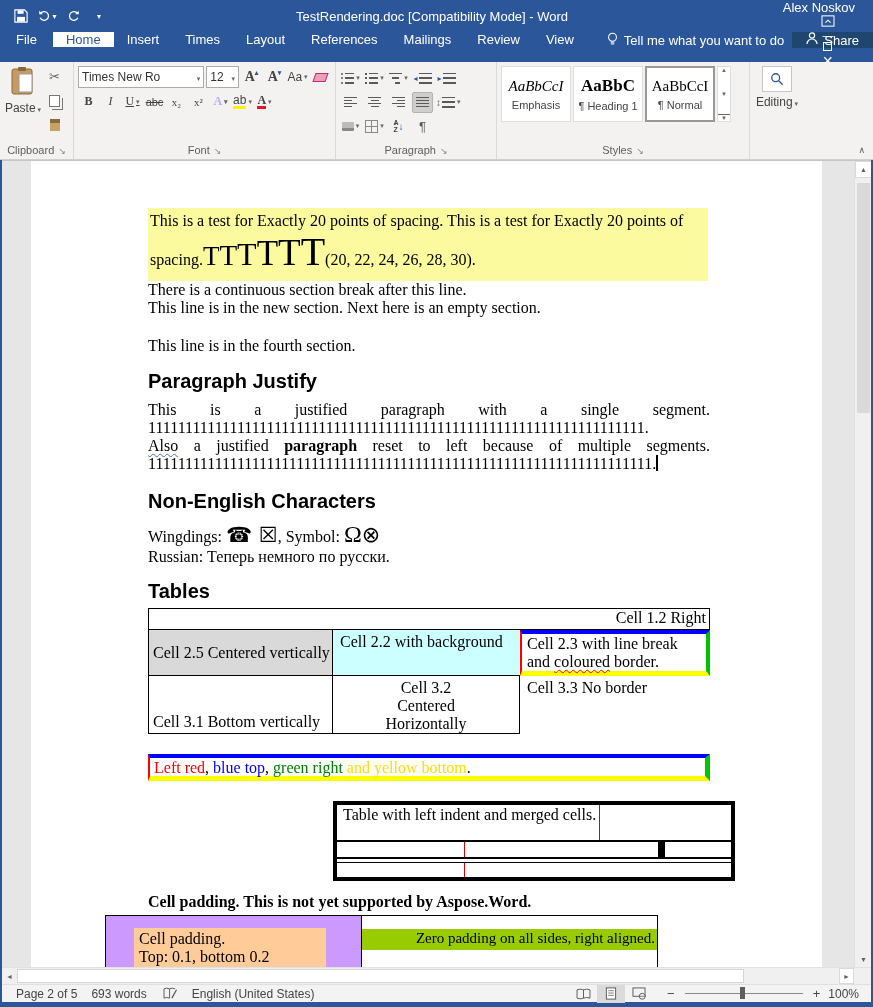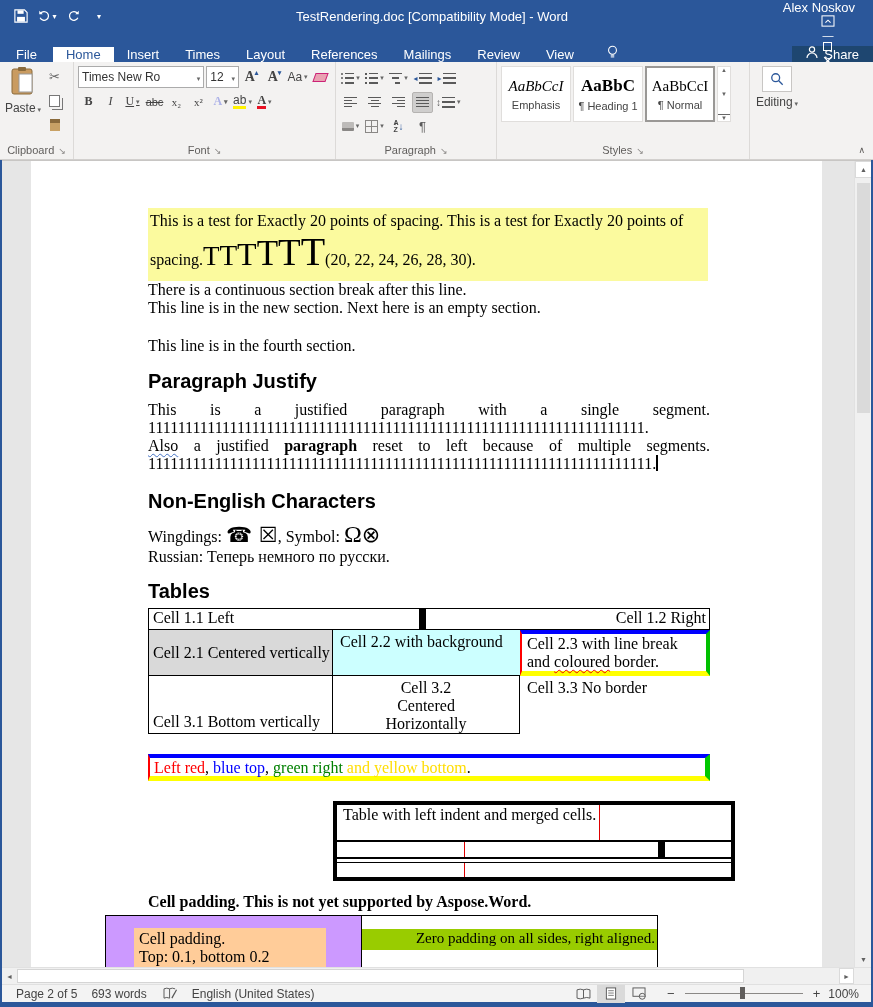--- a/index.html
+++ b/index.html
@@ -14,21 +14,21 @@
   .qcaret { font-size:8px; color:#fff; }
   .title { position:absolute; left:0; right:9px; text-align:center; font-size:13px; pointer-events:none; }
   .tb-right { margin-left:auto; display:flex; align-items:center; height:100%;flex-direction:column; }
   .user { font-size:13px; margin-right:18px; }
   .winbtn { width:40px; height:100%; display:flex; align-items:center; justify-content:center; font-size:13px; }
   .maxglyph { width:9px; height:9px; border:1px solid #fff; display:inline-block; }
   .minglyph::before { content:"—"; font-size:11px; }
   .closeglyph::before { content:"×"; font-size:18px; }
 
   
-  .tabsrow { height:30px; background:#2B579A; display:flex; align-items:flex-end; color:#fff; font-size:13px; }
+  .tabsrow { height:30px; background:#2B579A; display:flex; align-items:flex-start; color:#fff; font-size:13px; }
   .tab { padding:0 13px; display:flex; align-items:center; }
   .tab.file { padding:0 16px; }
   .tab.active { background:#fff; color:#2B579A; }
   .tellme { display:flex; align-items:center; gap:6px; margin-left:14px; padding:0 6px; }
   .share { margin-left:auto; background:#1E4670; display:flex; align-items:center; gap:6px; padding:0 14px; }
 
   
   .ribbon { height:98px; background:#F3F2F1; border-bottom:1px solid #D2D0CE; display:flex; position:relative; font-size:12px; color:#444; }
   .grp { position:relative; display:flex; flex-direction:column; border-right:1px solid #DCDAD8; padding:4px 4px 0 4px; }
   .grp-label { margin-top:auto; height:18px; display:flex; align-items:center; justify-content:center; gap:4px; font-size:11px; color:#605E5C; }
@@ -270,20 +270,21 @@
     <div class="tab">Review</div>
     <div class="tab">View</div>
     <div class="tellme">
       <span>
         <svg width="11" height="14" viewBox="0 0 12 16">
             <circle cx="6" cy="6" r="4.5" fill="none" stroke="#fff" stroke-width="1.2"></circle>
             <rect x="4" y="11" width="4" height="1.2" fill="#fff"></rect>
             <rect x="4" y="13" width="4" height="1.2" fill="#fff"></rect>
           </svg>
       </span>
+      <span>Tell me what you want to do</span>
     </div>
     <div class="share">
       <span>
         <svg width="12" height="13" viewBox="0 0 12 13">
             <circle cx="6" cy="3.5" r="2.6" fill="none" stroke="#fff" stroke-width="1.2"></circle>
             <path d="M1 12 a5 5 0 0 1 10 0" fill="none" stroke="#fff" stroke-width="1.2"></path>
           </svg>
       </span>
       <span>Share</span>
     </div>
@@ -544,25 +545,24 @@
           <div class="doc-h" style="margin-top:18px;">Non-English Characters</div>
           <div style="margin-top:4px;">
             <span>Wingdings: </span><span class="sym">☎ ☒</span><span>, Symbol: </span><span class="omega">Ω</span><span class="sym sym2">⊗</span>
           </div>
           <div>Russian: Теперь немного по русски.</div>
 
           <div class="doc-h" style="margin-top:14px; margin-bottom:4px;">Tables</div>
 
           <div class="tbl1">
             <div class="r1">
-              <div class="c11">Cell 1.1 Left</div>
               <div class="c12">Cell 1.2 Right</div>
             </div>
             <div class="r2">
-              <div class="c21">Cell 2.1 Centered vertically</div>
+              <div class="c21">Cell 2.5 Centered vertically</div>
               <div class="c22">Cell 2.2 with background</div>
               <div class="c23">
                 <div>Cell 2.3 with line break</div>
                 <div><span>and </span><span class="wavy-red">coloured</span><span> border.</span></div>
               </div>
             </div>
             <div class="r3">
               <div class="c31">Cell 3.1 Bottom vertically</div>
               <div class="c32">
                 <div>Cell 3.2</div>

